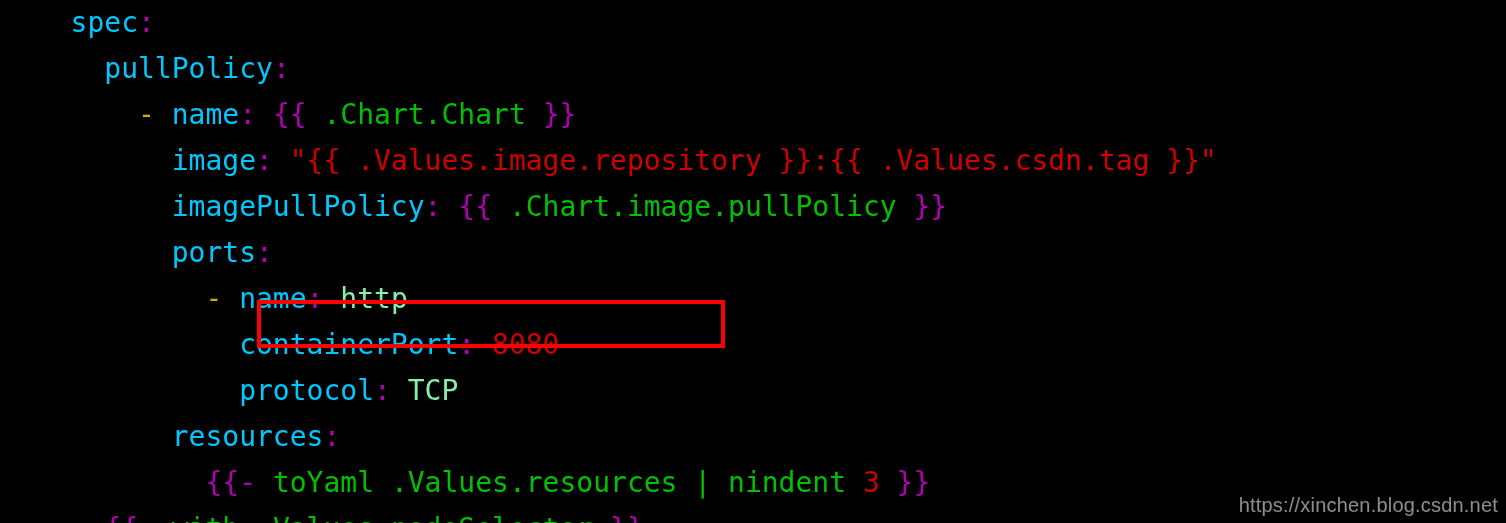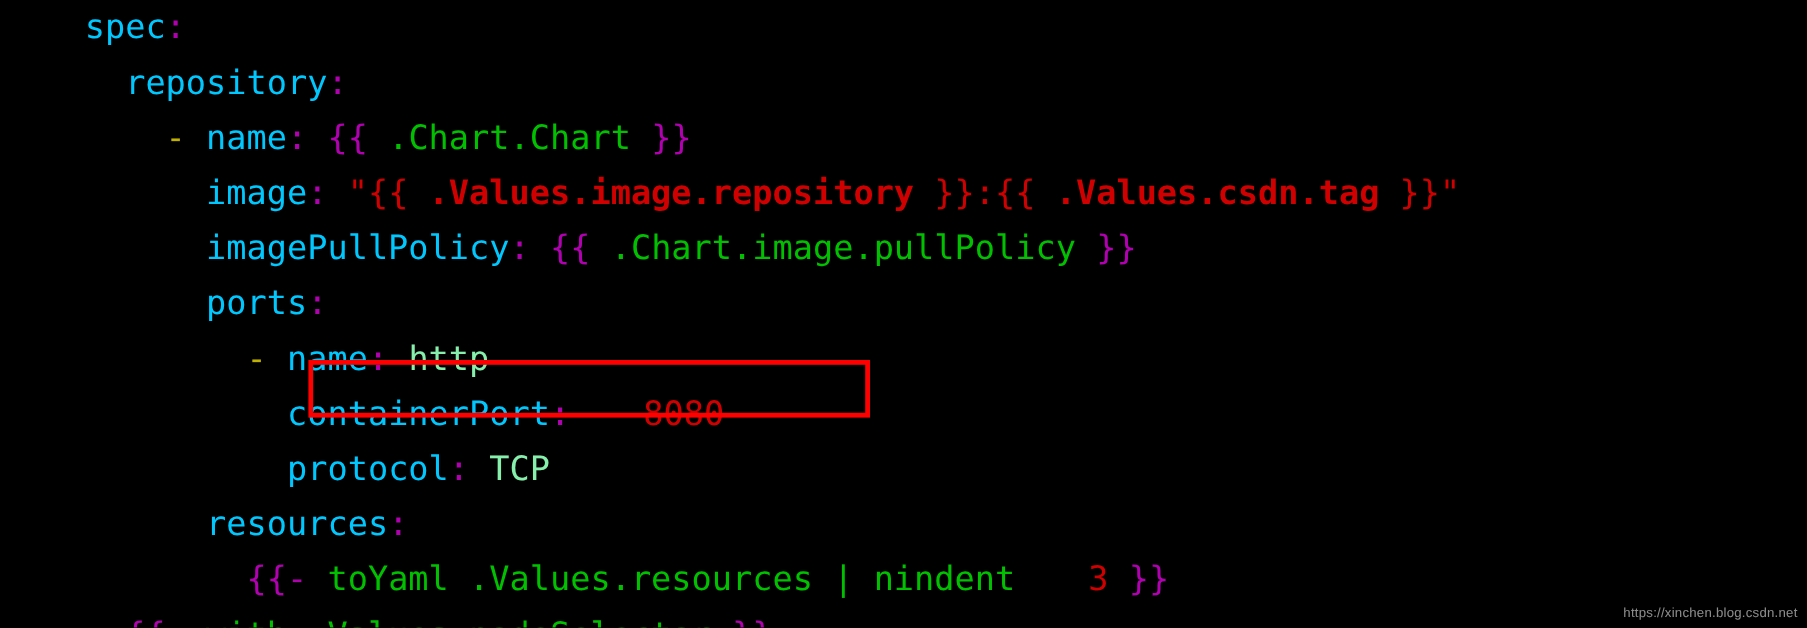--- a/index.html
+++ b/index.html
@@ -22,46 +22,46 @@
     position: absolute;
     top: 0;
     left: 20px;
   }
   .key     { color: #00c8ff; }   
   .punct   { color: #b000b0; }   
   .dash    { color: #c0b000; }   
   .brace   { color: #b000b0; }   
   .tmpl    { color: #00c000; }   
   .str     { color: #d00000; }   
-  .num     { color: #d00000; margin-left: 44px; }   
+  .num     { color: #d00000; }   
   .bare    { color: #86efac; }   
-  .inh     { color: inherit; font-weight: bold; }
+  .inh     { color: inherit; }
 
   .highlight-box {
     position: absolute;
     border: 4px solid #ff0000;
     box-sizing: border-box;
     pointer-events: none;
   }
 
   .watermark {
     position: absolute;
     right: 8px;
     bottom: 6px;
     font-family: Arial, sans-serif;
-    font-size: 11px;
+    font-size: 20px;
     color: rgba(255,255,255,0.55);
     letter-spacing: 0.2px;
   }
 </style>
 </head>
 <body>
 
 <pre class="code">   <span class="key">spec</span><span class="punct">:</span>
-     <span class="key">repository</span><span class="punct">:</span>
+     <span class="key">pullPolicy</span><span class="punct">:</span>
        <span class="dash">-</span> <span class="key">name</span><span class="punct">:</span> <span class="brace">{{</span> <span class="tmpl">.Chart.Chart</span> <span class="brace">}}</span>
          <span class="key">image</span><span class="punct">:</span> <span class="str">"{{ <span class="inh">.Values.image.repository</span> }}:{{ <span class="inh">.Values.csdn.tag</span> }}"</span>
          <span class="key">imagePullPolicy</span><span class="punct">:</span> <span class="brace">{{</span> <span class="tmpl">.Chart.image.pullPolicy</span> <span class="brace">}}</span>
          <span class="key">ports</span><span class="punct">:</span>
            <span class="dash">-</span> <span class="key">name</span><span class="punct">:</span> <span class="bare">http</span>
              <span class="key">containerPort</span><span class="punct">:</span> <span class="num">8080</span>
              <span class="key">protocol</span><span class="punct">:</span> <span class="bare">TCP</span>
          <span class="key">resources</span><span class="punct">:</span>
            <span class="brace">{{-</span> <span class="tmpl">toYaml .Values.resources | nindent</span> <span class="num">3</span> <span class="brace">}}</span>
      <span class="brace">{{-</span> <span class="tmpl">with .Values.nodeSelector</span> <span class="brace">}}</span>

